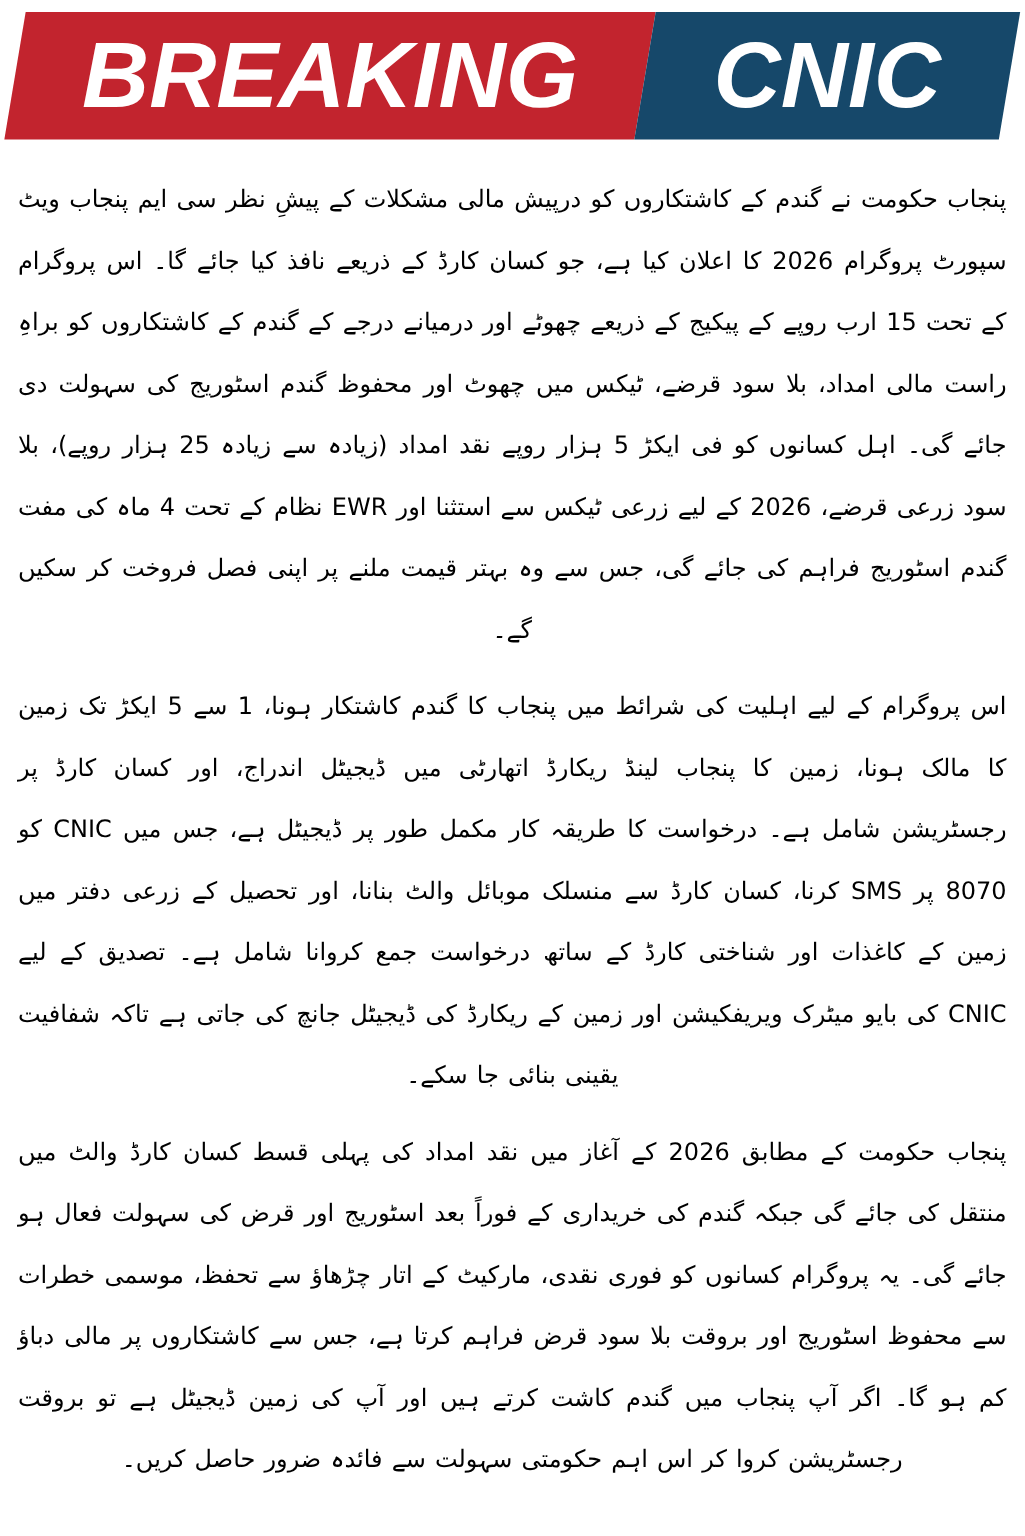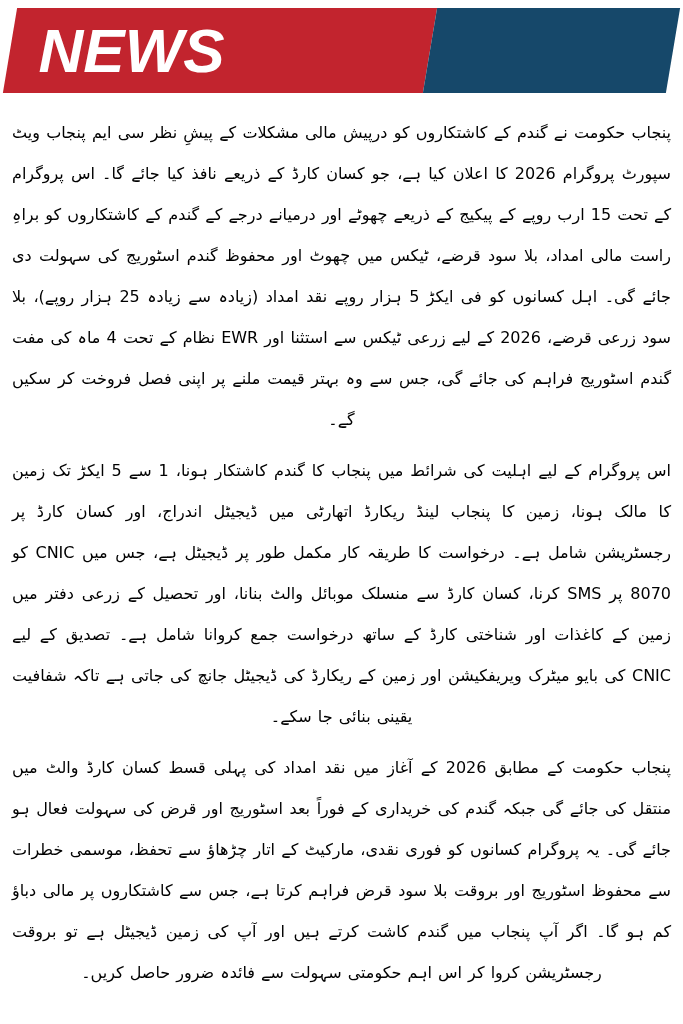--- a/index.html
+++ b/index.html
@@ -84,21 +84,22 @@
 </style>
 </head>
 <body>
 
 <div class="page">
 
   <header class="banner">
     <div class="shape red"></div>
     <div class="shape blue"></div>
     <div class="banner-text">
-      <span class="news">NEWS</span>
+      <span class="breaking">BREAKING</span>
+      <span class="news">CNIC</span>
     </div>
   </header>
 
   <main class="article" dir="rtl">
     <p>پنجاب حکومت نے گندم کے کاشتکاروں کو درپیش مالی مشکلات کے پیشِ نظر سی ایم پنجاب ویٹ سپورٹ پروگرام 2026 کا اعلان کیا ہے، جو کسان کارڈ کے ذریعے نافذ کیا جائے گا۔ اس پروگرام کے تحت 15 ارب روپے کے پیکیج کے ذریعے چھوٹے اور درمیانے درجے کے گندم کے کاشتکاروں کو براہِ راست مالی امداد، بلا سود قرضے، ٹیکس میں چھوٹ اور محفوظ گندم اسٹوریج کی سہولت دی جائے گی۔ اہل کسانوں کو فی ایکڑ 5 ہزار روپے نقد امداد (زیادہ سے زیادہ 25 ہزار روپے)، بلا سود زرعی قرضے، 2026 کے لیے زرعی ٹیکس سے استثنا اور EWR نظام کے تحت 4 ماہ کی مفت گندم اسٹوریج فراہم کی جائے گی، جس سے وہ بہتر قیمت ملنے پر اپنی فصل فروخت کر سکیں گے۔</p>
     <p>اس پروگرام کے لیے اہلیت کی شرائط میں پنجاب کا گندم کاشتکار ہونا، 1 سے 5 ایکڑ تک زمین کا مالک ہونا، زمین کا پنجاب لینڈ ریکارڈ اتھارٹی میں ڈیجیٹل اندراج، اور کسان کارڈ پر رجسٹریشن شامل ہے۔ درخواست کا طریقہ کار مکمل طور پر ڈیجیٹل ہے، جس میں CNIC کو 8070 پر SMS کرنا، کسان کارڈ سے منسلک موبائل والٹ بنانا، اور تحصیل کے زرعی دفتر میں زمین کے کاغذات اور شناختی کارڈ کے ساتھ درخواست جمع کروانا شامل ہے۔ تصدیق کے لیے CNIC کی بایو میٹرک ویریفکیشن اور زمین کے ریکارڈ کی ڈیجیٹل جانچ کی جاتی ہے تاکہ شفافیت یقینی بنائی جا سکے۔</p>
     <p>پنجاب حکومت کے مطابق 2026 کے آغاز میں نقد امداد کی پہلی قسط کسان کارڈ والٹ میں منتقل کی جائے گی جبکہ گندم کی خریداری کے فوراً بعد اسٹوریج اور قرض کی سہولت فعال ہو جائے گی۔ یہ پروگرام کسانوں کو فوری نقدی، مارکیٹ کے اتار چڑھاؤ سے تحفظ، موسمی خطرات سے محفوظ اسٹوریج اور بروقت بلا سود قرض فراہم کرتا ہے، جس سے کاشتکاروں پر مالی دباؤ کم ہو گا۔ اگر آپ پنجاب میں گندم کاشت کرتے ہیں اور آپ کی زمین ڈیجیٹل ہے تو بروقت رجسٹریشن کروا کر اس اہم حکومتی سہولت سے فائدہ ضرور حاصل کریں۔</p>
   </main>
 
 </div>

